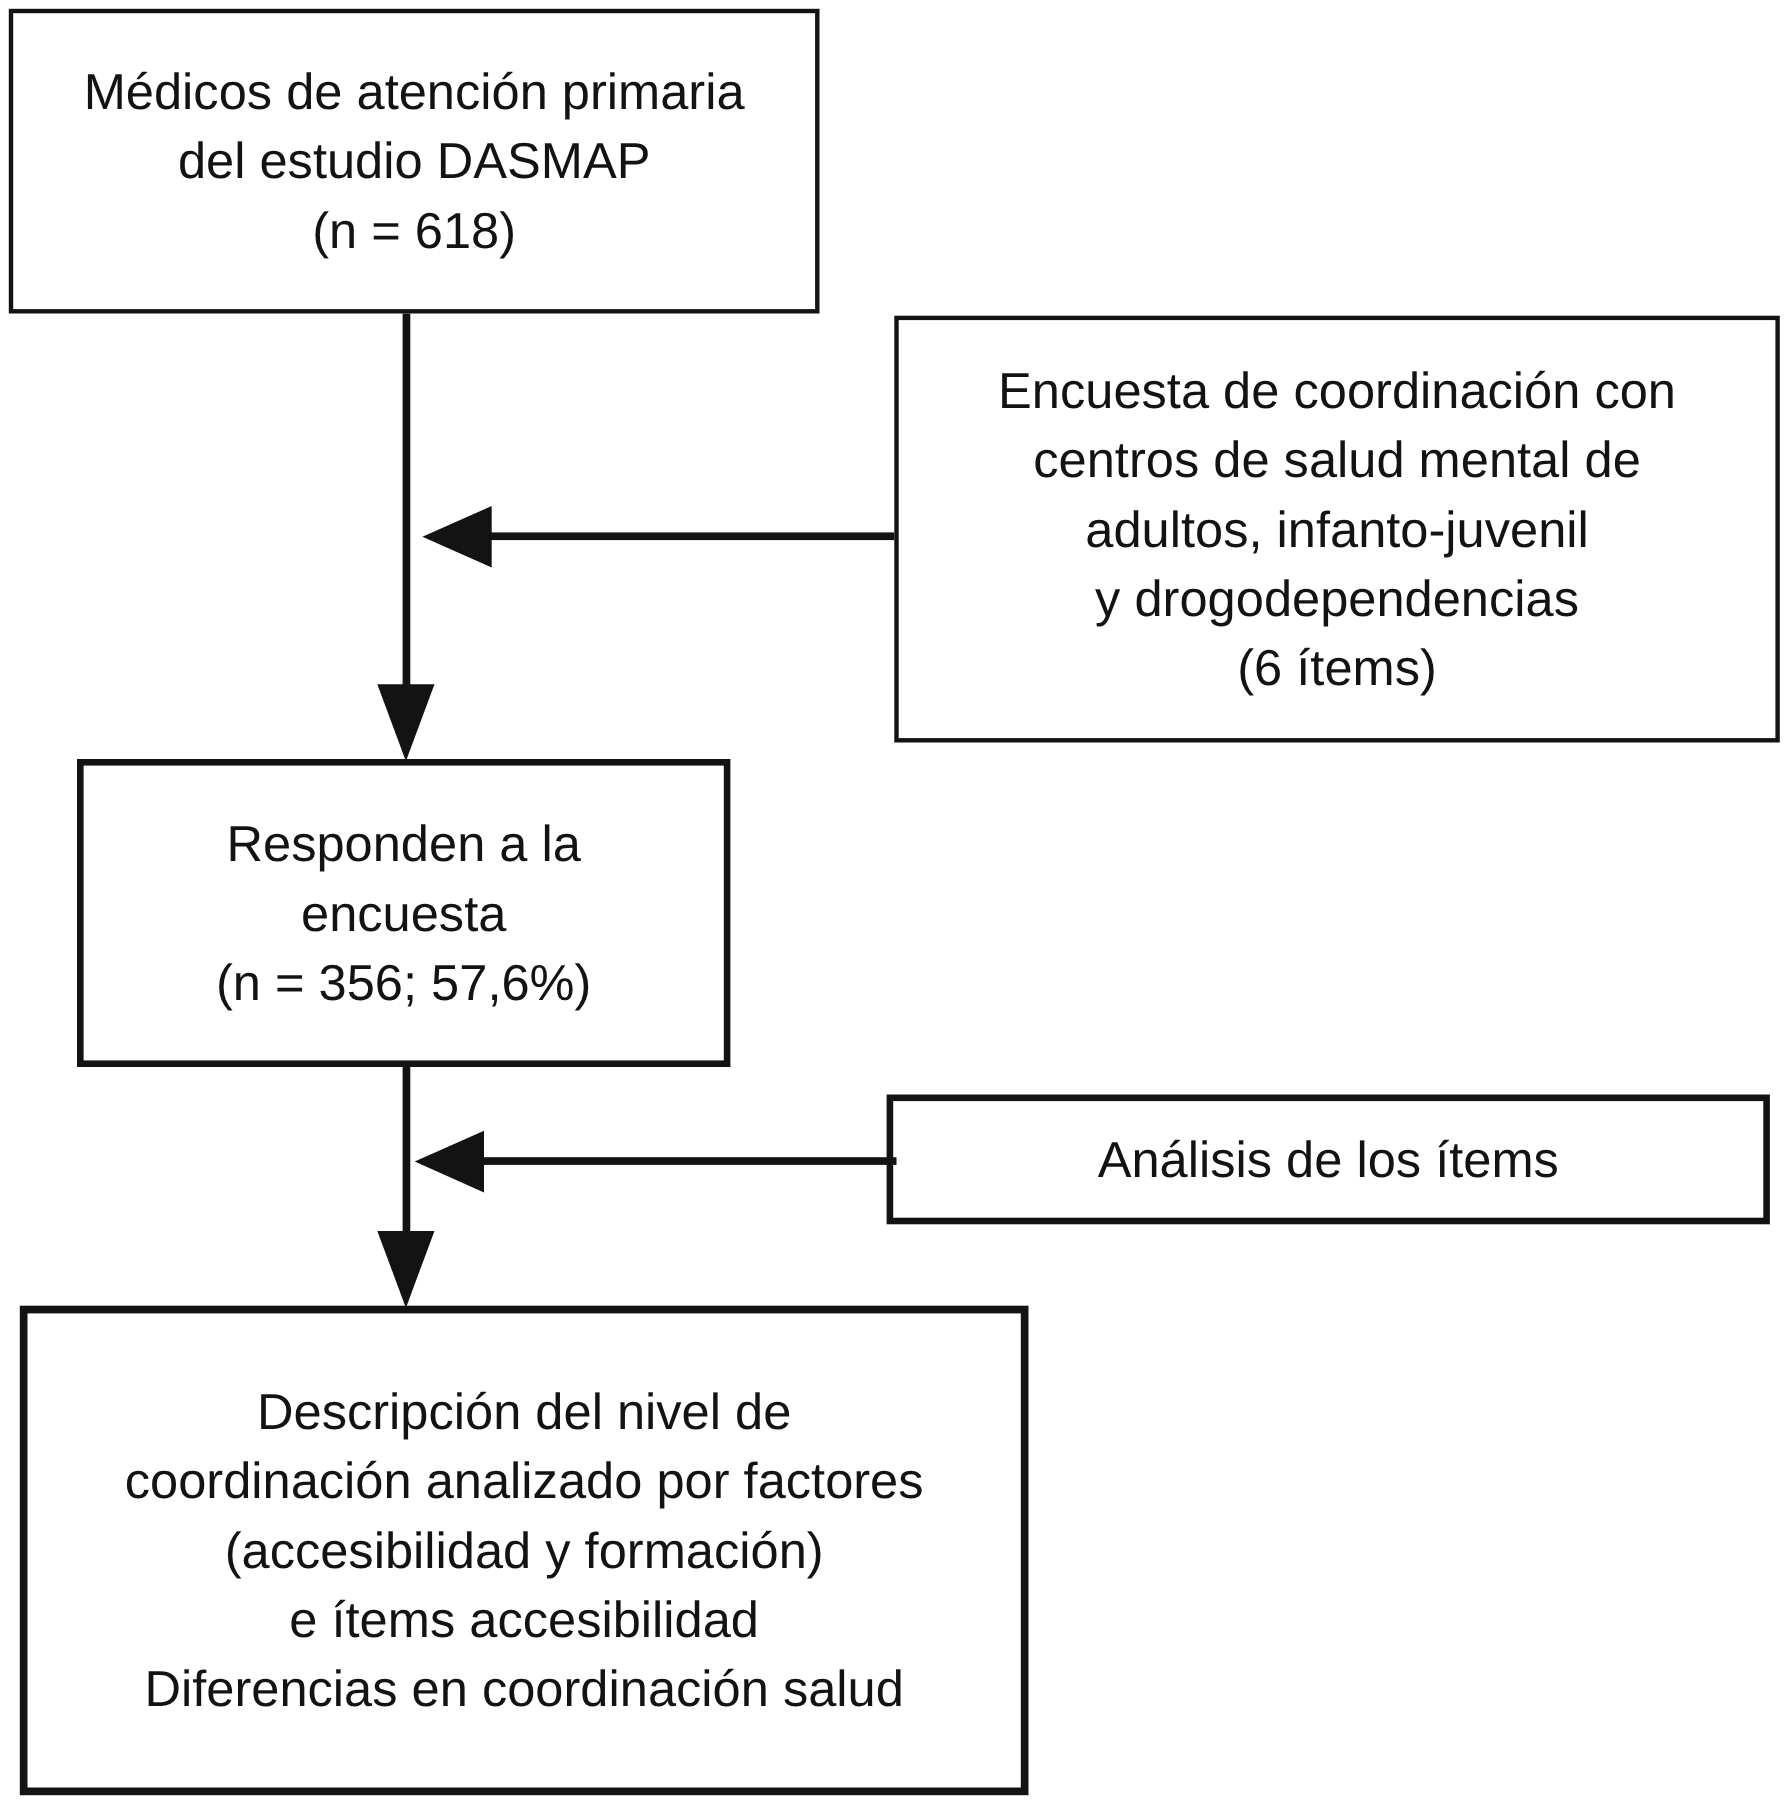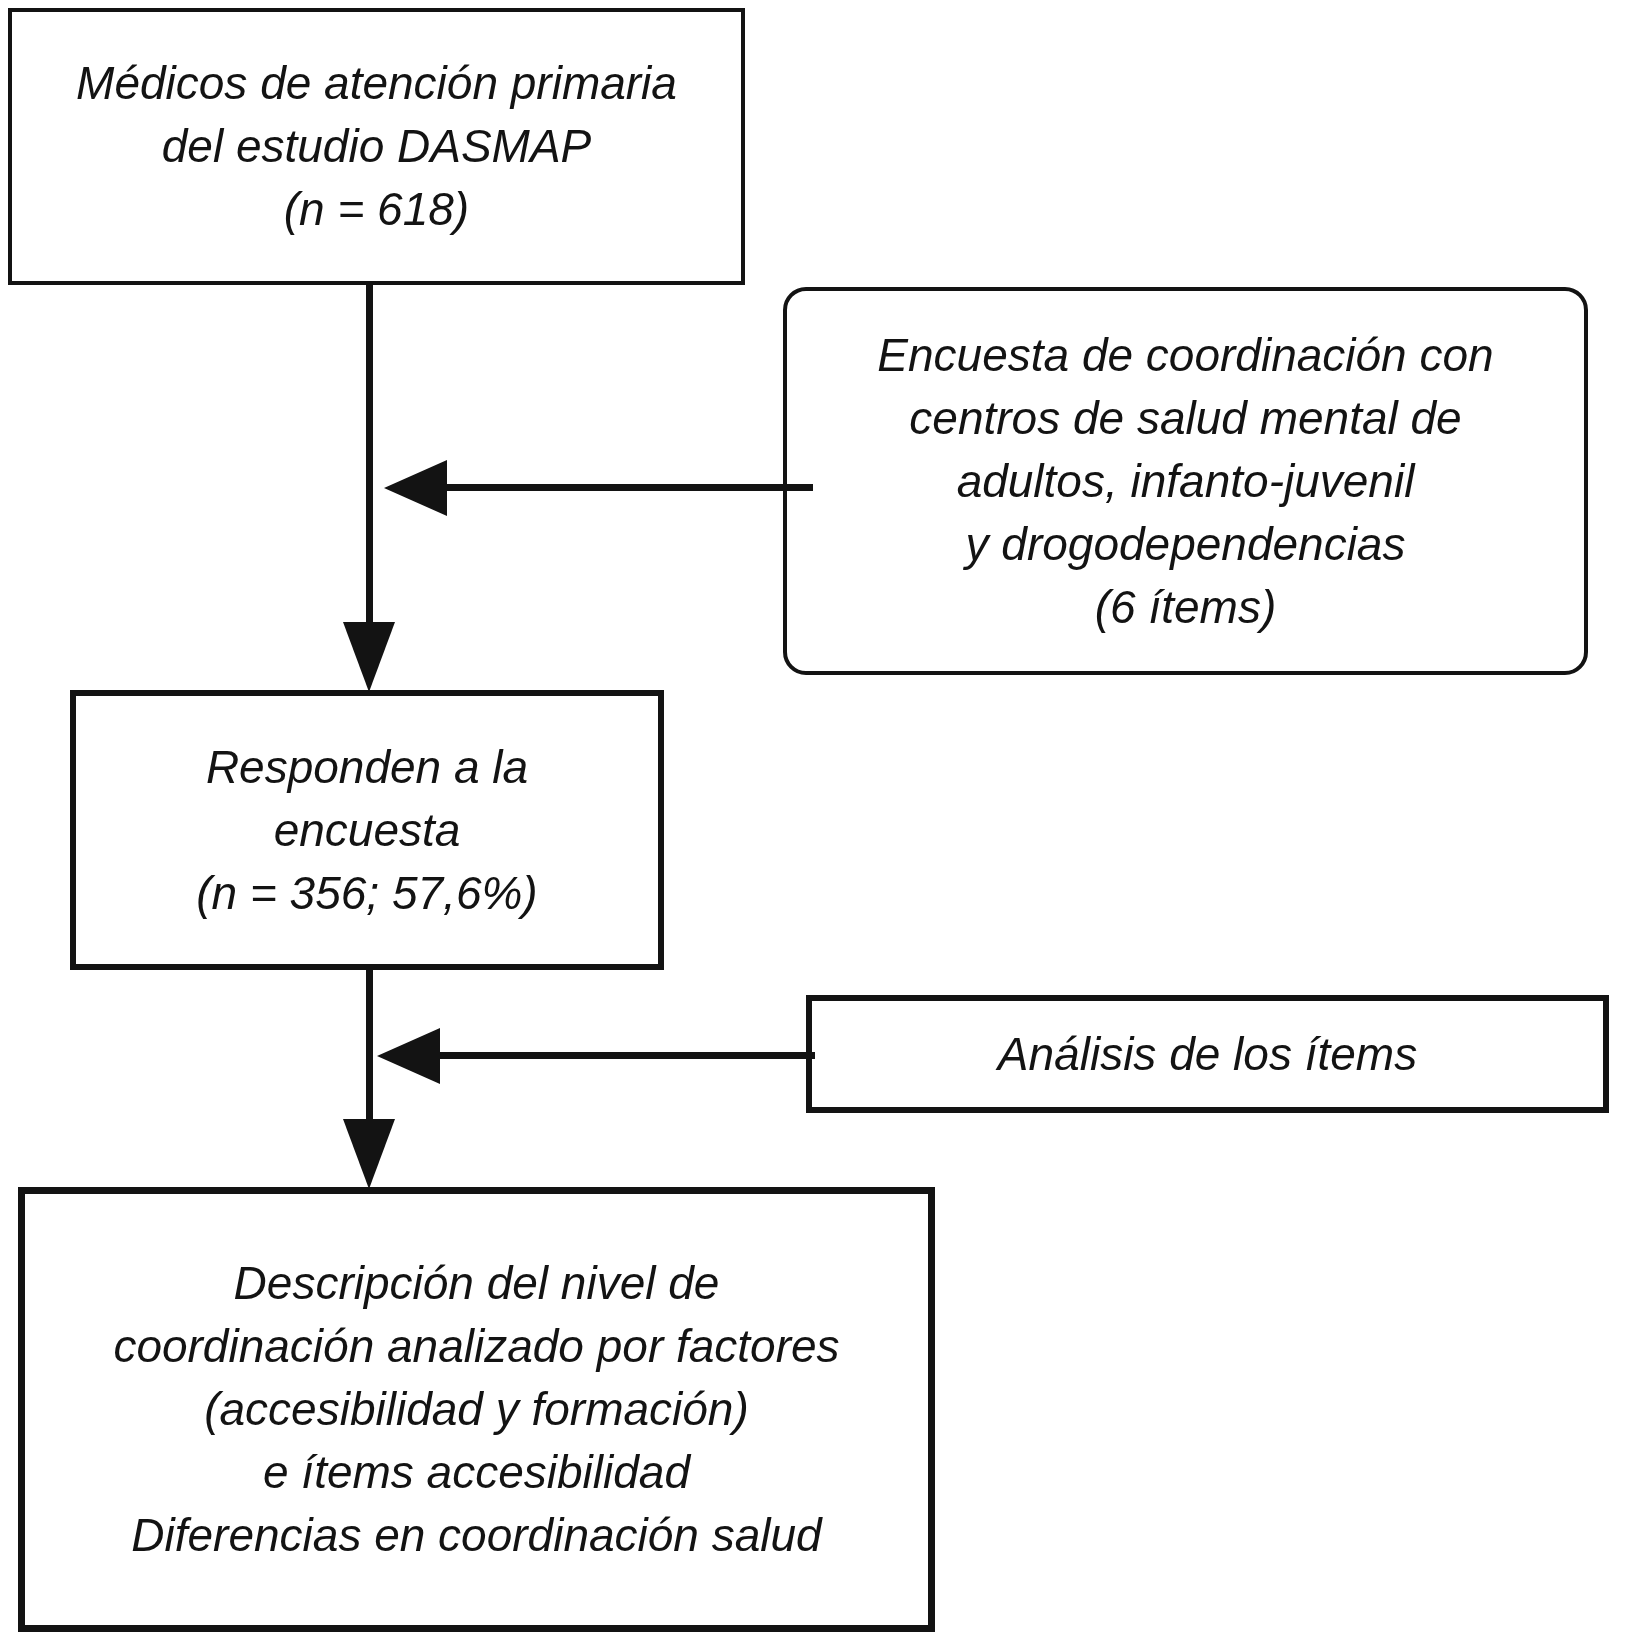--- a/index.html
+++ b/index.html
@@ -13,41 +13,40 @@
     background: var(--paper);
   }
   .canvas {
     position: relative;
     width: 1625px;
     height: 1640px;
     background: var(--paper);
     font-family: "Liberation Sans", "DejaVu Sans", sans-serif;
     color: var(--ink);
     overflow: hidden;
-    font-style: italic;
   }
   .box {
     position: absolute;
     background: var(--paper);
     border-style: solid;
     border-color: var(--ink);
     display: flex;
     flex-direction: column;
     justify-content: center;
     align-items: center;
     text-align: center;
   }
   .box .line {
     font-size: 46px;
     line-height: 63px;
     white-space: nowrap;
   }
   
   #box-primary      { left: 8px;   top: 8px;    width: 737px; height: 277px; border-width: 4px; }
-  #box-survey       { left: 783px; top: 287px;  width: 805px; height: 388px; border-width: 4px; border-radius: 23px; }
+  #box-survey       { left: 813px; top: 287px;  width: 805px; height: 388px; border-width: 4px; }
   #box-respond      { left: 70px;  top: 690px;  width: 594px; height: 280px; border-width: 6px; }
   #box-analysis     { left: 806px; top: 995px;  width: 803px; height: 118px; border-width: 6px; }
   #box-description  { left: 18px;  top: 1187px; width: 917px; height: 445px; border-width: 7px; }
 
   
   .connector {
     position: absolute;
     background: var(--ink);
   }
   #conn-v1 { left: 366px; top: 285px;  width: 7px;   height: 345px; }

